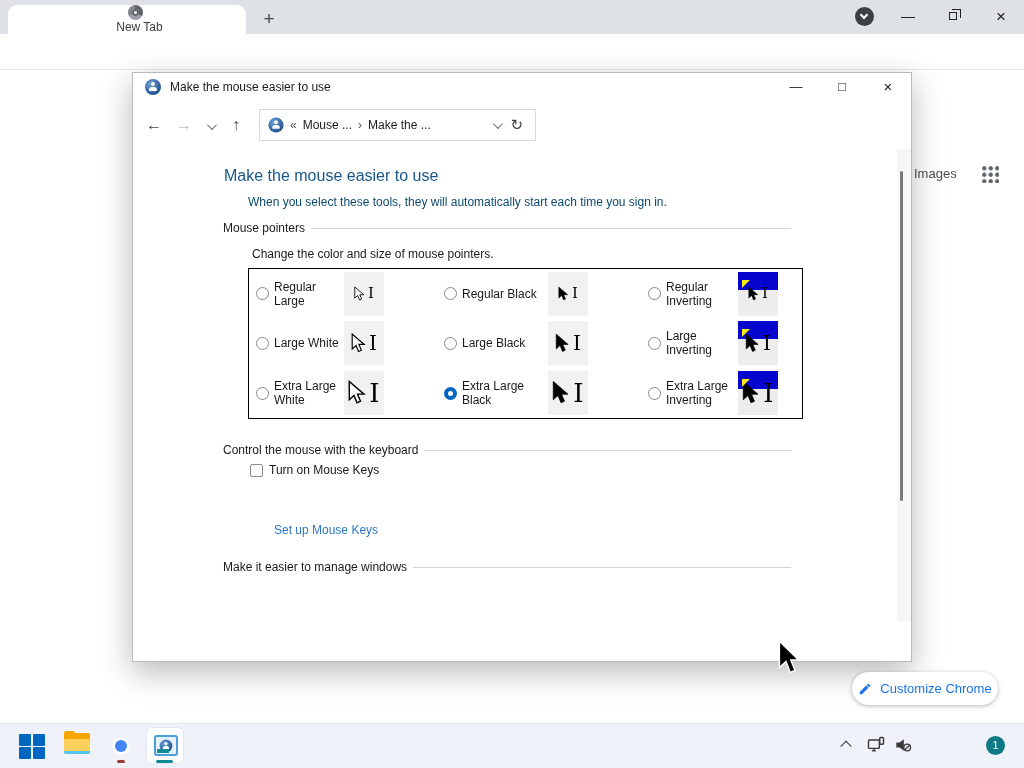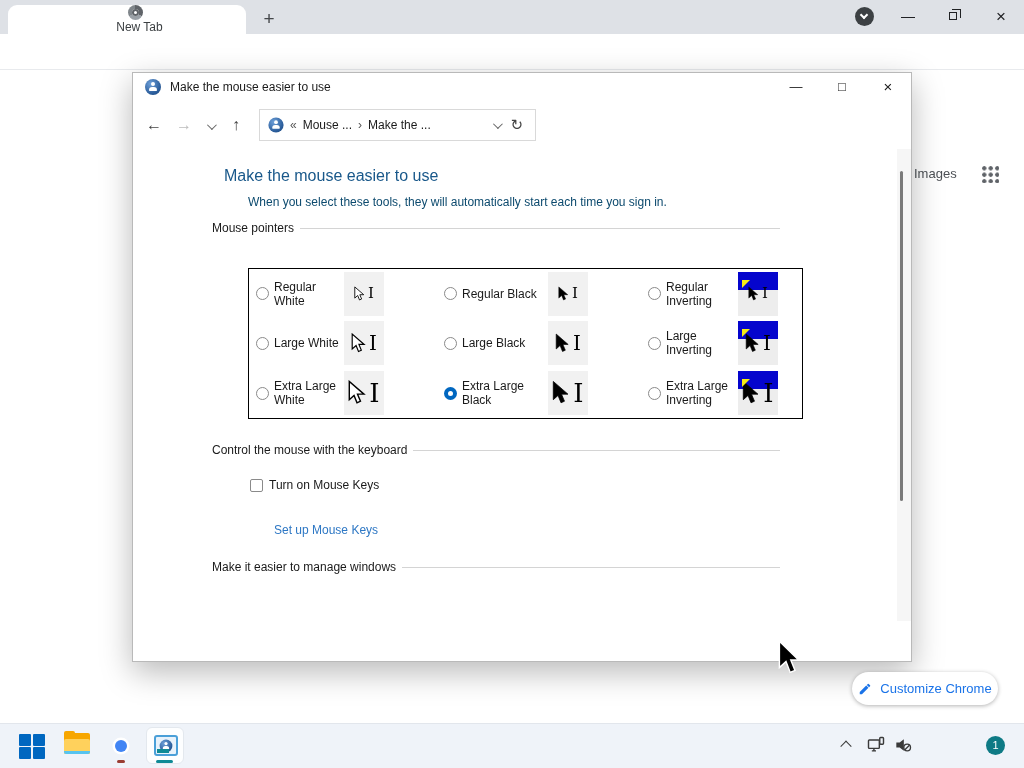--- a/index.html
+++ b/index.html
@@ -56,21 +56,21 @@
   .crumb-reload { font-size:15px; color:#444; margin-right:12px; }
   .searchbox { width:325px; height:32px; border:1px solid #d9d9d9; display:flex; align-items:center; margin-left:21px; }
   .searchbox input { flex:1; border:none; outline:none; font-size:12px; color:#444; margin-left:12px; background:transparent; }
   .searchbox input::placeholder { color:#9a9a9a; }
   .cp-lens { width:8px; height:8px; border:1.4px solid #8a8a8a; border-radius:50%; margin-right:16px; position:relative; }
   .cp-lens::after { content:""; position:absolute; left:-4px; top:7px; width:5px; height:1.4px; background:#8a8a8a; transform:rotate(45deg); }
 
   .cp-content { left:0; top:76px; width:766px; height:472px; background:#fff; overflow:hidden; }
   .cp-heading { left:91px; top:18px; font-size:16px; color:#19588a; }
   .cp-intro { left:91px; top:46px; font-size:12px; color:#0c4a6e;margin-left:24px; }
-  .section { display:flex; align-items:center; left:79px; width:568px; }
+  .section { display:flex; align-items:center; left:90px; width:568px; }
   .section span { font-size:12px; color:#1a1a1a; white-space:nowrap; }
   .section i { flex:1; height:1px; background:#d4d4d4; margin-left:6px; }
   .cp-caption { left:119px; top:98px; font-size:12px; color:#1a1a1a; }
 
   .ptr-grid { left:115px; top:119px; width:555px; height:151px; border:1px solid #000; display:grid; grid-template-columns:1fr 1fr 1fr; grid-template-rows:1fr 1fr 1fr; }
   .ptr-cell { display:flex; align-items:center; padding-left:7px; }
   .radio { width:13px; height:13px; border-radius:50%; border:1px solid #8a8a8a; background:#fff; flex:0 0 auto; }
   .radio.checked { border:none; background:#0067c0; position:relative; }
   .radio.checked::after { content:""; position:absolute; left:4px; top:4px; width:5px; height:5px; border-radius:50%; background:#fff; }
   .ptr-label { font-size:12px; color:#1a1a1a; margin-left:5px; line-height:14px; }
@@ -210,25 +210,26 @@
   </div>
 
   <div class="abs cp-content">
     <div class="abs cp-heading">Make the mouse easier to use</div>
     <div class="abs cp-intro">When you select these tools, they will automatically start each time you sign in.</div>
 
     <div class="abs section" style="top:72px">
       <span>Mouse pointers</span>
         <i></i>
     </div>
+    <div class="abs cp-caption">Change the color and size of mouse pointers.</div>
 
     <div class="abs ptr-grid">
       <div class="ptr-cell">
         <span class="radio"></span>
-        <span class="ptr-label">Regular White</span>
+        <span class="ptr-label">Regular Large</span>
         <span class="tile sz-s">
             <svg class="arr arr-white">
               <use href="#cur-arrow"></use>
             </svg>
             <span class="ibeam">I</span>
           </span>
       </div>
       <div class="ptr-cell">
         <span class="radio"></span>
         <span class="ptr-label">Regular Black</span>
@@ -313,21 +314,21 @@
             </svg>
             <span class="ibeam">I</span>
           </span>
       </div>
     </div>
 
     <div class="abs section" style="top:294px">
       <span>Control the mouse with the keyboard</span>
         <i></i>
     </div>
-    <div class="abs checkrow" style="left:117px;top:329px">
+    <div class="abs checkrow" style="left:117px;top:314px">
       <span class="checkbox"></span>
       <span>Turn on Mouse Keys</span>
     </div>
     <div class="abs cp-link">Set up Mouse Keys</div>
 
     <div class="abs section" style="top:411px">
       <span>Make it easier to manage windows</span>
         <i></i>
     </div>
   </div>

